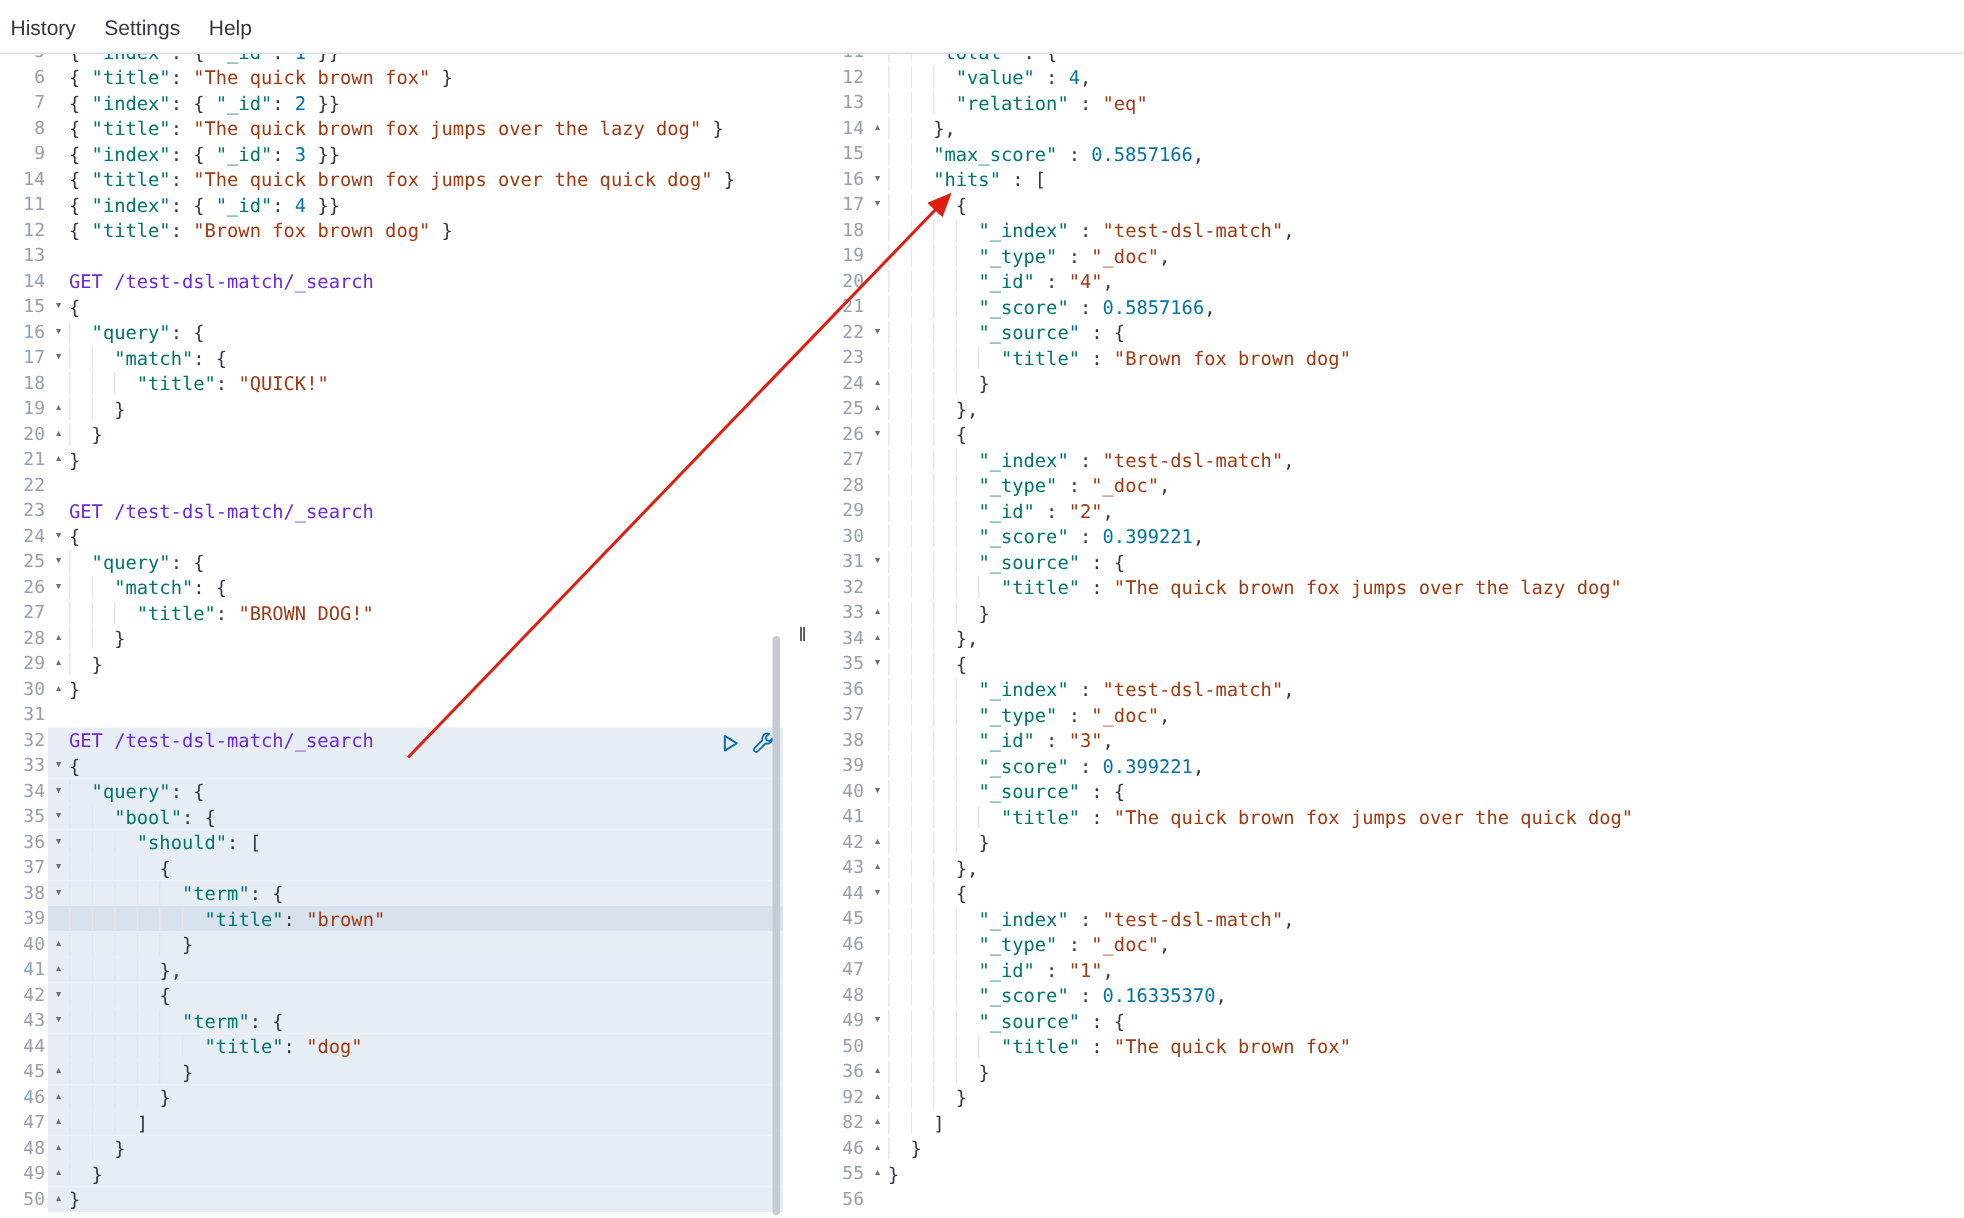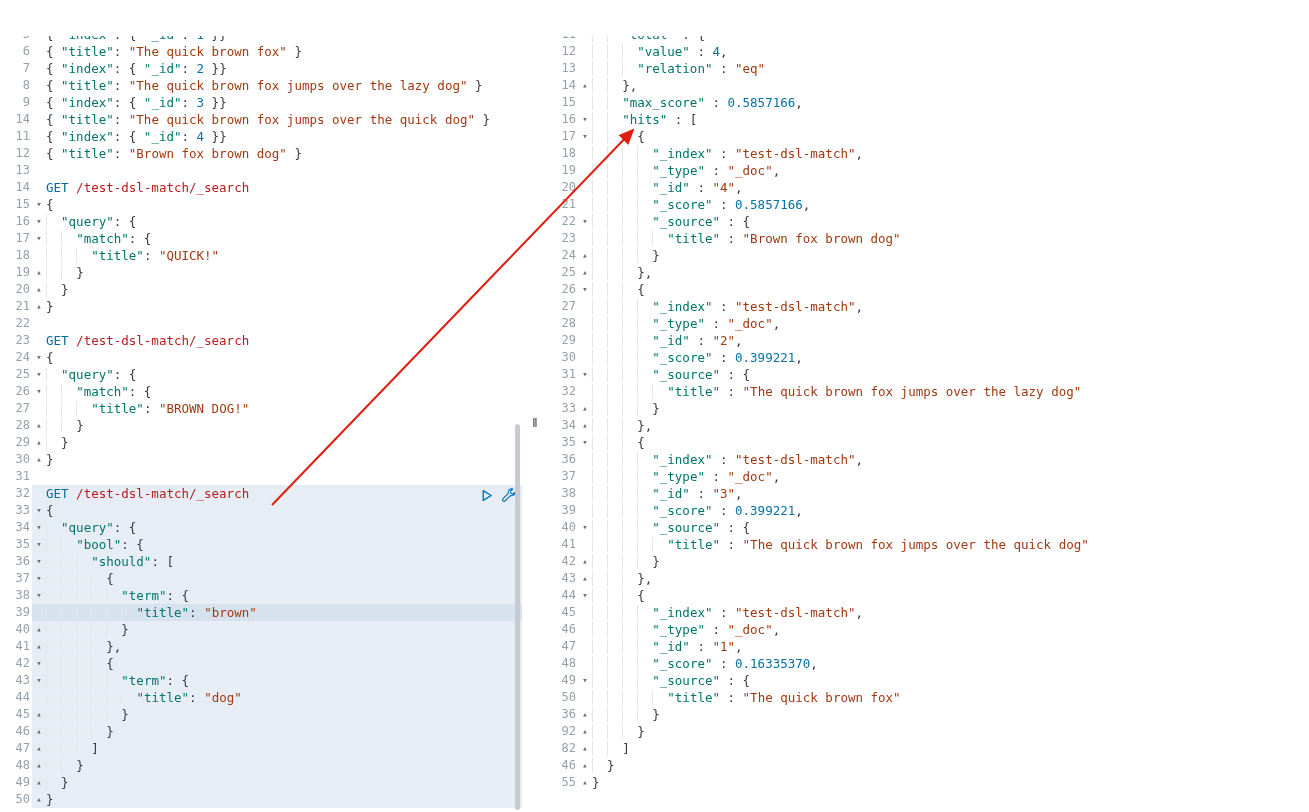--- a/index.html
+++ b/index.html
@@ -17,34 +17,39 @@
   .pane.right .num{width:30px}
   .body{flex:1;display:flex;min-width:0}
   .body.sel{background:#e7edf5}
   .body.active{background:#d8e1ee}
   .fold{flex:none;width:14px;text-align:center;font-size:9px;color:#69707d;cursor:pointer}
   .code{white-space:pre}
   .ig{box-shadow:inset 1px 0 0 #e3e6eb}
   .tok-k{color:#00756c}
   .tok-s{color:#a03a12}
   .tok-n{color:#0271a6}
-  .tok-m{color:#0369a1}
-  .tok-u{color:#b91c1c}
+  .tok-m{color:#6d28d9}
+  .tok-u{color:#6d28d9}
   .req-actions{position:absolute;top:451px;left:478px;display:flex;gap:7px;z-index:3}
   .icon-btn{width:16px;height:16px;cursor:pointer;display:inline-flex;align-items:center;justify-content:center}
   .scrollbar-thumb{position:absolute;right:2px;top:50%;bottom:2px;width:5px;background:#c6cbd2;border-radius:3px;z-index:4;cursor:default}
   .divider{width:26px;flex:none;position:relative;background:#fff}
   .handle{position:absolute;left:0;right:0;top:379px;text-align:center;color:#343741;font-size:13px;cursor:col-resize;user-select:none}
   .arrow-overlay{position:absolute;left:0;top:0;pointer-events:none;z-index:6}
 </style>
 </head>
 <body>
 
 <div class="app">
 
+  <header class="topbar">
+    <span class="menu-item">History</span>
+    <span class="menu-item">Settings</span>
+    <span class="menu-item">Help</span>
+  </header>
 
   <div class="panes">
 
     <div class="pane left">
       <div class="lines" id="left-lines">
           <div class="line"><span class="num">5</span><span class="body"><span class="fold"></span><span class="code">{ <span class="tok-k">"index"</span>: { <span class="tok-k">"_id"</span>: <span class="tok-n">1</span> }}</span></span></div>
           <div class="line"><span class="num">6</span><span class="body"><span class="fold"></span><span class="code">{ <span class="tok-k">"title"</span>: <span class="tok-s">"The quick brown fox"</span> }</span></span></div>
           <div class="line"><span class="num">7</span><span class="body"><span class="fold"></span><span class="code">{ <span class="tok-k">"index"</span>: { <span class="tok-k">"_id"</span>: <span class="tok-n">2</span> }}</span></span></div>
           <div class="line"><span class="num">8</span><span class="body"><span class="fold"></span><span class="code">{ <span class="tok-k">"title"</span>: <span class="tok-s">"The quick brown fox jumps over the lazy dog"</span> }</span></span></div>
           <div class="line"><span class="num">9</span><span class="body"><span class="fold"></span><span class="code">{ <span class="tok-k">"index"</span>: { <span class="tok-k">"_id"</span>: <span class="tok-n">3</span> }}</span></span></div>
@@ -149,20 +154,21 @@
           <div class="line"><span class="num">46</span><span class="body"><span class="fold"></span><span class="code"><span class="ig">  </span><span class="ig">  </span><span class="ig">  </span><span class="ig">  </span><span class="tok-k">"_type"</span> : <span class="tok-s">"_doc"</span>,</span></span></div>
           <div class="line"><span class="num">47</span><span class="body"><span class="fold"></span><span class="code"><span class="ig">  </span><span class="ig">  </span><span class="ig">  </span><span class="ig">  </span><span class="tok-k">"_id"</span> : <span class="tok-s">"1"</span>,</span></span></div>
           <div class="line"><span class="num">48</span><span class="body"><span class="fold"></span><span class="code"><span class="ig">  </span><span class="ig">  </span><span class="ig">  </span><span class="ig">  </span><span class="tok-k">"_score"</span> : <span class="tok-n">0.16335370</span>,</span></span></div>
           <div class="line"><span class="num">49</span><span class="body"><span class="fold">▾</span><span class="code"><span class="ig">  </span><span class="ig">  </span><span class="ig">  </span><span class="ig">  </span><span class="tok-k">"_source"</span> : {</span></span></div>
           <div class="line"><span class="num">50</span><span class="body"><span class="fold"></span><span class="code"><span class="ig">  </span><span class="ig">  </span><span class="ig">  </span><span class="ig">  </span><span class="ig">  </span><span class="tok-k">"title"</span> : <span class="tok-s">"The quick brown fox"</span></span></span></div>
           <div class="line"><span class="num">36</span><span class="body"><span class="fold">▴</span><span class="code"><span class="ig">  </span><span class="ig">  </span><span class="ig">  </span><span class="ig">  </span>}</span></span></div>
           <div class="line"><span class="num">92</span><span class="body"><span class="fold">▴</span><span class="code"><span class="ig">  </span><span class="ig">  </span><span class="ig">  </span>}</span></span></div>
           <div class="line"><span class="num">82</span><span class="body"><span class="fold">▴</span><span class="code"><span class="ig">  </span><span class="ig">  </span>]</span></span></div>
           <div class="line"><span class="num">46</span><span class="body"><span class="fold">▴</span><span class="code"><span class="ig">  </span>}</span></span></div>
           <div class="line"><span class="num">55</span><span class="body"><span class="fold">▴</span><span class="code">}</span></span></div>
+          <div class="line"><span class="num">56</span><span class="body"><span class="fold"></span><span class="code"></span></span></div>
         </div>
     </div>
 
   </div>
 
   <svg class="arrow-overlay" width="1309" height="812" viewBox="0 0 1309 812">
     <defs>
       <marker id="ah" markerWidth="9" markerHeight="7" refX="7" refY="3.5" orient="auto">
         <path d="M0,0 L8,3.5 L0,7 Z" fill="#e01e10"></path>
       </marker>

